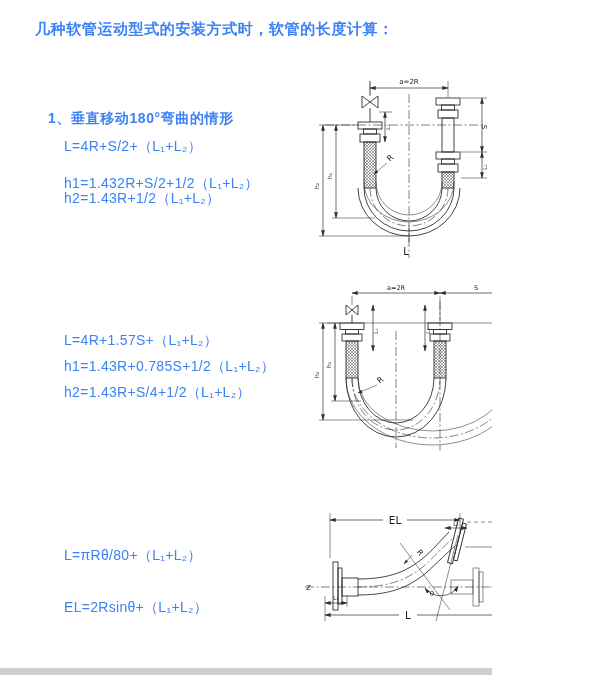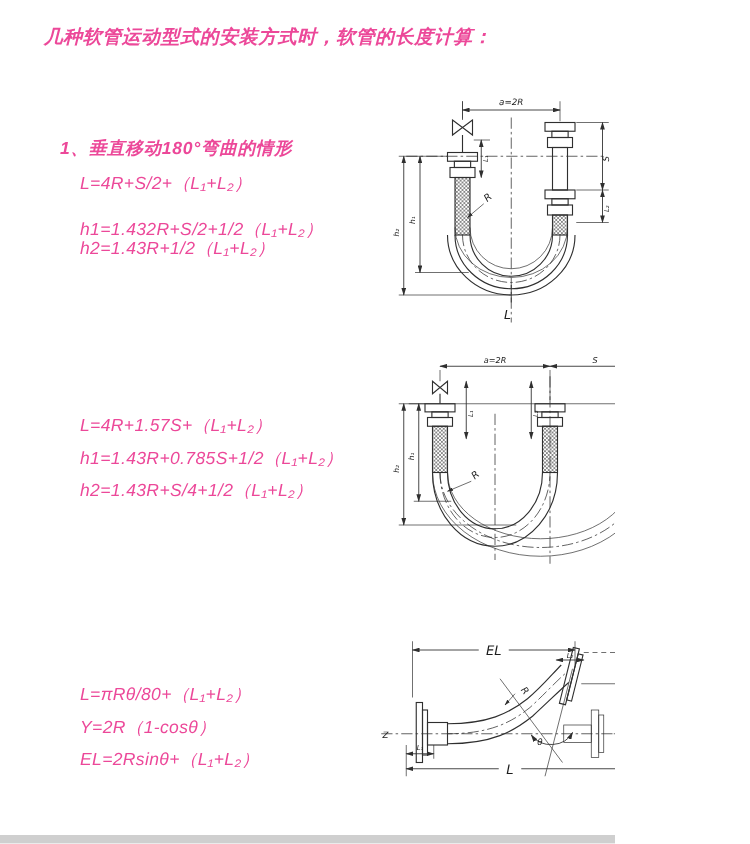--- a/index.html
+++ b/index.html
@@ -1,17 +1,17 @@
 <!DOCTYPE html>
 <html><head>
 <meta charset="utf-8">
 <style>
   html,body{margin:0;padding:0;background:#ffffff;}
   .page{position:relative;width:492px;height:675px;background:#ffffff;overflow:hidden;
-        font-family:"Liberation Sans","DejaVu Sans",sans-serif;color:#ec4899;font-style:italic;}
+        font-family:"Liberation Sans","DejaVu Sans",sans-serif;color:#3b82f6;}
   .line{position:absolute;white-space:nowrap;font-size:14px;letter-spacing:.3px;}
   .bold{font-weight:bold;letter-spacing:.6px;}
   .title{font-size:15px;}
   svg{position:absolute;overflow:visible;}
   .ol{stroke:#2f2f2f;stroke-width:.9;fill:none;}
   .thin{stroke:#2f2f2f;stroke-width:.55;fill:none;}
   .dl{stroke:#2f2f2f;stroke-width:.7;fill:none;}
   .cl{stroke:#2f2f2f;stroke-width:.6;fill:none;stroke-dasharray:9 2.5 2 2.5;}
   .dash{stroke:#2f2f2f;stroke-width:.55;fill:none;stroke-dasharray:4 3;}
   .hose{fill:url(#hatch);stroke:#2f2f2f;stroke-width:.9;}
@@ -40,21 +40,20 @@
   <div class="line bold" style="left:48px;top:110px">1、垂直移动180°弯曲的情形</div>
   <div class="line" style="left:64px;top:138px">L=4R+S/2+（L₁+L₂）</div>
   <div class="line" style="left:64px;top:175px">h1=1.432R+S/2+1/2（L₁+L₂）</div>
   <div class="line" style="left:64px;top:190px">h2=1.43R+1/2（L₁+L₂）</div>
 
   <div class="line" style="left:64px;top:332px">L=4R+1.57S+（L₁+L₂）</div>
   <div class="line" style="left:64px;top:358px">h1=1.43R+0.785S+1/2（L₁+L₂）</div>
   <div class="line" style="left:64px;top:384px">h2=1.43R+S/4+1/2（L₁+L₂）</div>
 
   <div class="line" style="left:64px;top:547px">L=πRθ/80+（L₁+L₂）</div>
-  <div class="line" style="left:64px;top:573px">Y=2R（1-cosθ）</div>
   <div class="line" style="left:64px;top:599px">EL=2Rsinθ+（L₁+L₂）</div>
 
   <svg style="left:295px;top:68px" width="300" height="195" viewBox="0 0 300 195">
     <g>
       <path class="cl" d="M114,26 V190"></path>
       <path class="cl" d="M30,57 H188"></path>
     </g>
     <g>
       <path class="thin" d="M75,13 V28"></path>
       <path class="vfill" d="M67,28 L75,34 L67,40 Z M83,28 L75,34 L83,40 Z"></path>

